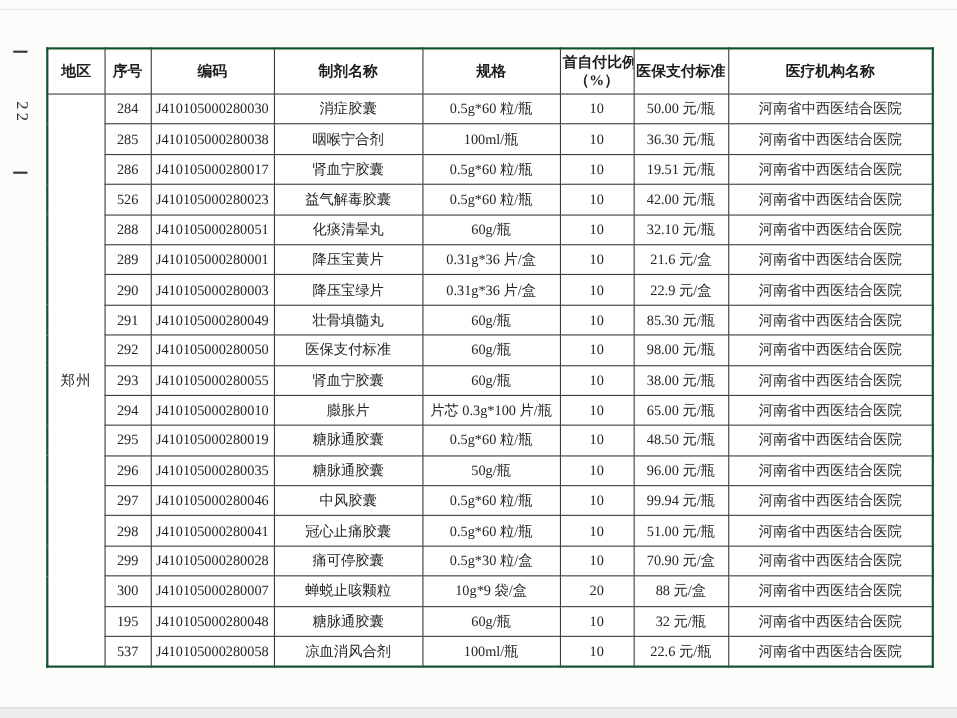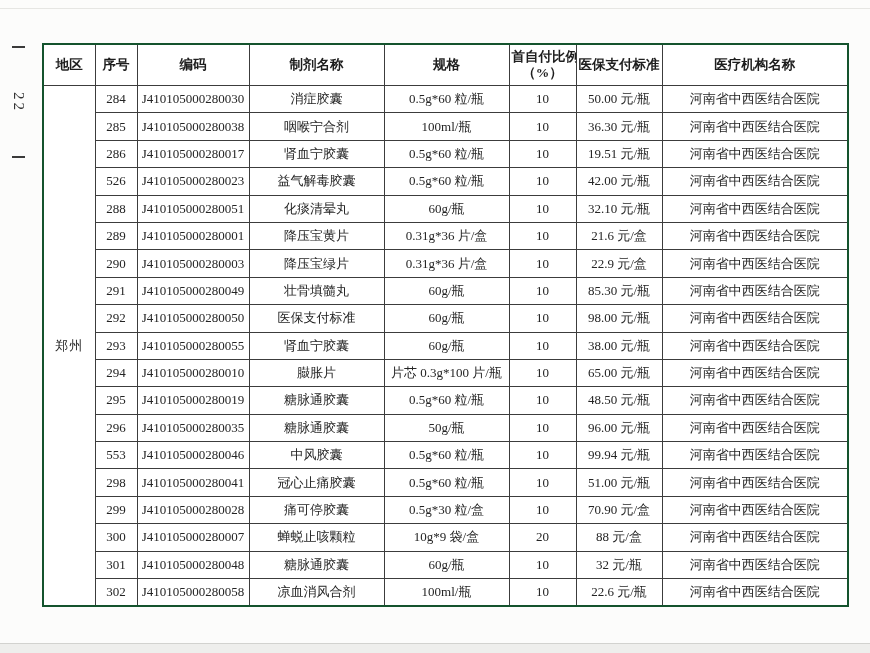--- a/index.html
+++ b/index.html
@@ -227,21 +227,21 @@
         <tr>
           <td>296</td>
           <td>J410105000280035</td>
           <td>糖脉通胶囊</td>
           <td>50g/瓶</td>
           <td>10</td>
           <td>96.00 元/瓶</td>
           <td>河南省中西医结合医院</td>
         </tr>
         <tr>
-          <td>553</td>
+          <td>297</td>
           <td>J410105000280046</td>
           <td>中风胶囊</td>
           <td>0.5g*60 粒/瓶</td>
           <td>10</td>
           <td>99.94 元/瓶</td>
           <td>河南省中西医结合医院</td>
         </tr>
         <tr>
           <td>298</td>
           <td>J410105000280041</td>
@@ -263,30 +263,30 @@
         <tr>
           <td>300</td>
           <td>J410105000280007</td>
           <td>蝉蜕止咳颗粒</td>
           <td>10g*9 袋/盒</td>
           <td>20</td>
           <td>88 元/盒</td>
           <td>河南省中西医结合医院</td>
         </tr>
         <tr>
-          <td>301</td>
+          <td>195</td>
           <td>J410105000280048</td>
           <td>糖脉通胶囊</td>
           <td>60g/瓶</td>
           <td>10</td>
           <td>32 元/瓶</td>
           <td>河南省中西医结合医院</td>
         </tr>
         <tr>
-          <td>302</td>
+          <td>537</td>
           <td>J410105000280058</td>
           <td>凉血消风合剂</td>
           <td>100ml/瓶</td>
           <td>10</td>
           <td>22.6 元/瓶</td>
           <td>河南省中西医结合医院</td>
         </tr>
       </tbody>
   </table>
 

